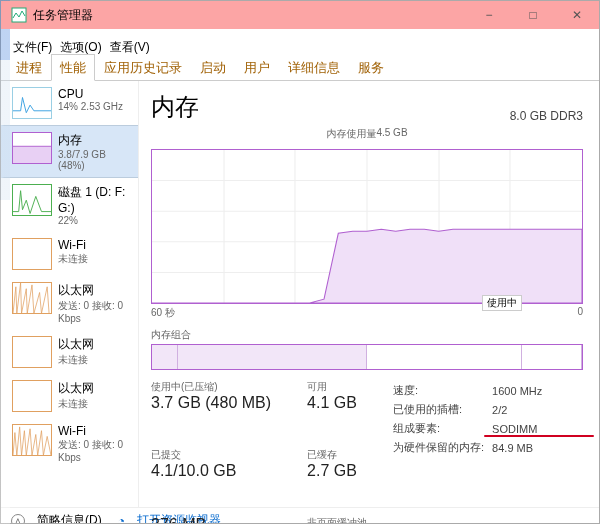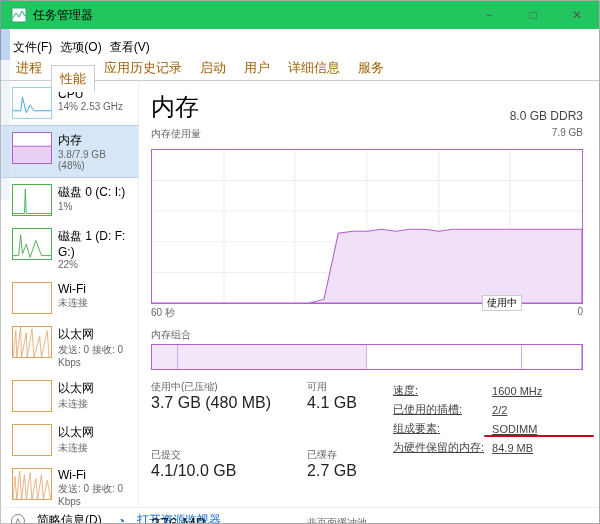--- a/index.html
+++ b/index.html
@@ -1,59 +1,59 @@
 <!DOCTYPE html>
 <html><head>
 <meta charset="utf-8">
 <style>
   * { box-sizing: border-box; margin: 0; padding: 0; }
   body { font-family: "Microsoft YaHei", "Segoe UI", sans-serif; font-size: 12px; background: #fff; color: #000; width: 600px; height: 524px; overflow: hidden; border: 1px solid #aaa; }
   .left-sliver { position: absolute; left: 0; top: 0; width: 10px; height: 524px; background: linear-gradient(#2a6fd6 0 60px, #cde 60px 200px, #fff 200px 100%); opacity: 0.3; }
-  .titlebar { height: 28px; display: flex; align-items: center; padding-left: 10px; background: #22c55e; border-bottom: 0; position: relative; }
+  .titlebar { height: 28px; display: flex; align-items: center; padding-left: 10px; background: #fca5a5; border-bottom: 0; position: relative; }
   .titlebar .icon { width: 16px; height: 16px; margin-right: 6px; }
   .titlebar .title { font-size: 12px; }
   .winbtns { position: absolute; right: 0; top: 0; display: flex; }
   .winbtn { width: 44px; height: 28px; display: flex; align-items: center; justify-content: center; color: #555; }
   .menubar { height: 20px; display: flex; gap: 4px; padding-left: 10px; align-items: center; font-size: 12px; color: #000; margin-top: 8px; }
   .menubar span { padding: 0 2px; }
   .tabs { height: 24px; display: flex; align-items: flex-end; padding-left: 6px; border-bottom: 1px solid #ccc; background: #fff; gap: 0; }
   .tab { padding: 4px 8px 3px; font-size: 13px; border: 1px solid transparent; border-bottom: none; color: #a16207; }
-  .tab.active { border: 1px solid #ccc; border-bottom: 1px solid #fff; background: #fff; position: relative; top: 12px; }
+  .tab.active { border: 1px solid #ccc; border-bottom: 1px solid #fff; background: #fff; position: relative; top: 1px; }
   .content { display: flex; height: calc(524px - 28px - 20px - 24px - 26px); }
   .sidebar { width: 138px; border-right: 1px solid #eee; overflow: hidden; }
   .side-item { display: flex; gap: 6px; padding: 6px 8px; border-left: 3px solid transparent; }
   .side-item.selected { background: #d7e6f7; border-left: 3px solid transparent; border-top:1px solid #bcd; border-bottom:1px solid #bcd;}
   .thumb { width: 40px; height: 32px; border: 1px solid #9acfe4; background: #fff; position: relative; flex-shrink: 0; }
   .thumb.green { border-color:#4caf50; }
   .thumb.purple { border-color:#b060d0; }
   .thumb.orange { border-color:#e0a060; }
   .thumb svg { position:absolute; inset:0; }
   .side-text .t1 { font-size: 12px; }
   .side-text .t2 { font-size: 10px; color: #666; }
   .main { flex:1; padding: 10px 16px 4px 12px; position: relative; }
   .main-head { display:flex; justify-content:space-between; align-items:flex-end; }
   .main-head h1 { font-size: 24px; font-weight: 400; }
   .main-head .spec { font-size: 12px; color:#444; }
   .chart-area { margin-top:4px; }
-  .chart-label-row { display:flex; justify-content:space-between; font-size:10px; color:#666; }
+  .chart-label-row { display:flex; justify-content:center; font-size:10px; color:#666; }
   .chart { height: 155px; border:1px solid #b060d0; background:#fff; position:relative; margin-top:8px;}
   .chart .grid line { stroke:#eee; }
   .chart .fill { fill:#f0e0f8; stroke:#b060d0; stroke-width:1; }
   .chart-bottom-row { display:flex; justify-content:space-between; font-size:10px; color:#666; margin-top:2px;}
   .use-marker { position:absolute; bottom:-8px; right:60px; font-size:10px; background:#fff; border:1px solid #ccc; padding:0 4px;}
   .composition { margin-top:8px; }
   .comp-bar { height:26px; border:1px solid #b060d0; display:flex; margin-top:2px;}
   .comp-bar > div { border-right:1px solid #d0b0e0; }
   .comp-bar .seg1 { background:#f2e6f8; }
   .stats { display:flex; gap:24px; margin-top:10px; }
   .stats-left .lbl { font-size:10px; color:#666; display:block; }
   .stats-left .val { font-size:16px; color:#222; }
   .stats-left { display:grid; grid-template-columns: auto auto; column-gap:18px; row-gap:2px;gap:36px;}
   .stats-right { font-size:11px; color:#444; }
-  .stats-right table td { padding:1px 6px 1px 0;text-decoration:underline; }
+  .stats-right table td { padding:1px 6px 1px 0; }
   .underline-red { position:absolute; height:2px; background:#d00020; border-radius:2px; }
   .footer { height:26px; border-top:1px solid #eee; display:flex; align-items:center; gap:12px; padding-left:10px; font-size:12px;}
   .footer .chev { width:14px;height:14px; border:1px solid #888; border-radius:50%; display:inline-flex; align-items:center; justify-content:center; font-size:9px; color:#666;}
   .footer .link { color:#0066cc; }
   .footer .rmicon { color:#0066cc; margin-left:4px; }
 </style>
 </head>
 <body>
 
 <div class="left-sliver"></div>
@@ -108,31 +108,20 @@
           </svg>
         </div>
       <div class="side-text">
           <div class="t1">内存</div>
           <div class="t2">3.8/7.9 GB (48%)</div>
         </div>
     </div>
     <div class="side-item">
       <div class="thumb green">
           <svg viewBox="0 0 40 32">
-            <polyline points="0,30 12,30 13,4 14,30 40,30" fill="none" stroke="#4caf50"></polyline>
-          </svg>
-        </div>
-      <div class="side-text">
-          <div class="t1">磁盘 0 (C: I:)</div>
-          <div class="t2">1%</div>
-        </div>
-    </div>
-    <div class="side-item">
-      <div class="thumb green">
-          <svg viewBox="0 0 40 32">
             <polyline points="0,28 6,28 8,6 10,26 14,16 18,30 24,12 30,28 40,28" fill="none" stroke="#4caf50"></polyline>
           </svg>
         </div>
       <div class="side-text">
           <div class="t1">磁盘 1 (D: F: G:)</div>
           <div class="t2">22%</div>
         </div>
     </div>
     <div class="side-item">
       <div class="thumb orange"></div>
@@ -180,21 +169,21 @@
   </div>
 
   <div class="main">
     <div class="main-head">
       <h1>内存</h1>
       <span class="spec">8.0 GB DDR3</span>
     </div>
     <div class="chart-area">
       <div class="chart-label-row">
         <span>内存使用量</span>
-        <span>7.9 GB</span>
+        <span>4.5 GB</span>
       </div>
       <div class="chart">
         <svg viewBox="0 0 400 155" preserveAspectRatio="none" width="100%" height="100%">
           <g class="grid">
             <line x1="0" y1="31" x2="400" y2="31"></line>
               <line x1="0" y1="62" x2="400" y2="62"></line>
             <line x1="0" y1="93" x2="400" y2="93"></line>
               <line x1="0" y1="124" x2="400" y2="124"></line>
             <line x1="67" y1="0" x2="67" y2="155"></line>
               <line x1="133" y1="0" x2="133" y2="155"></line>

